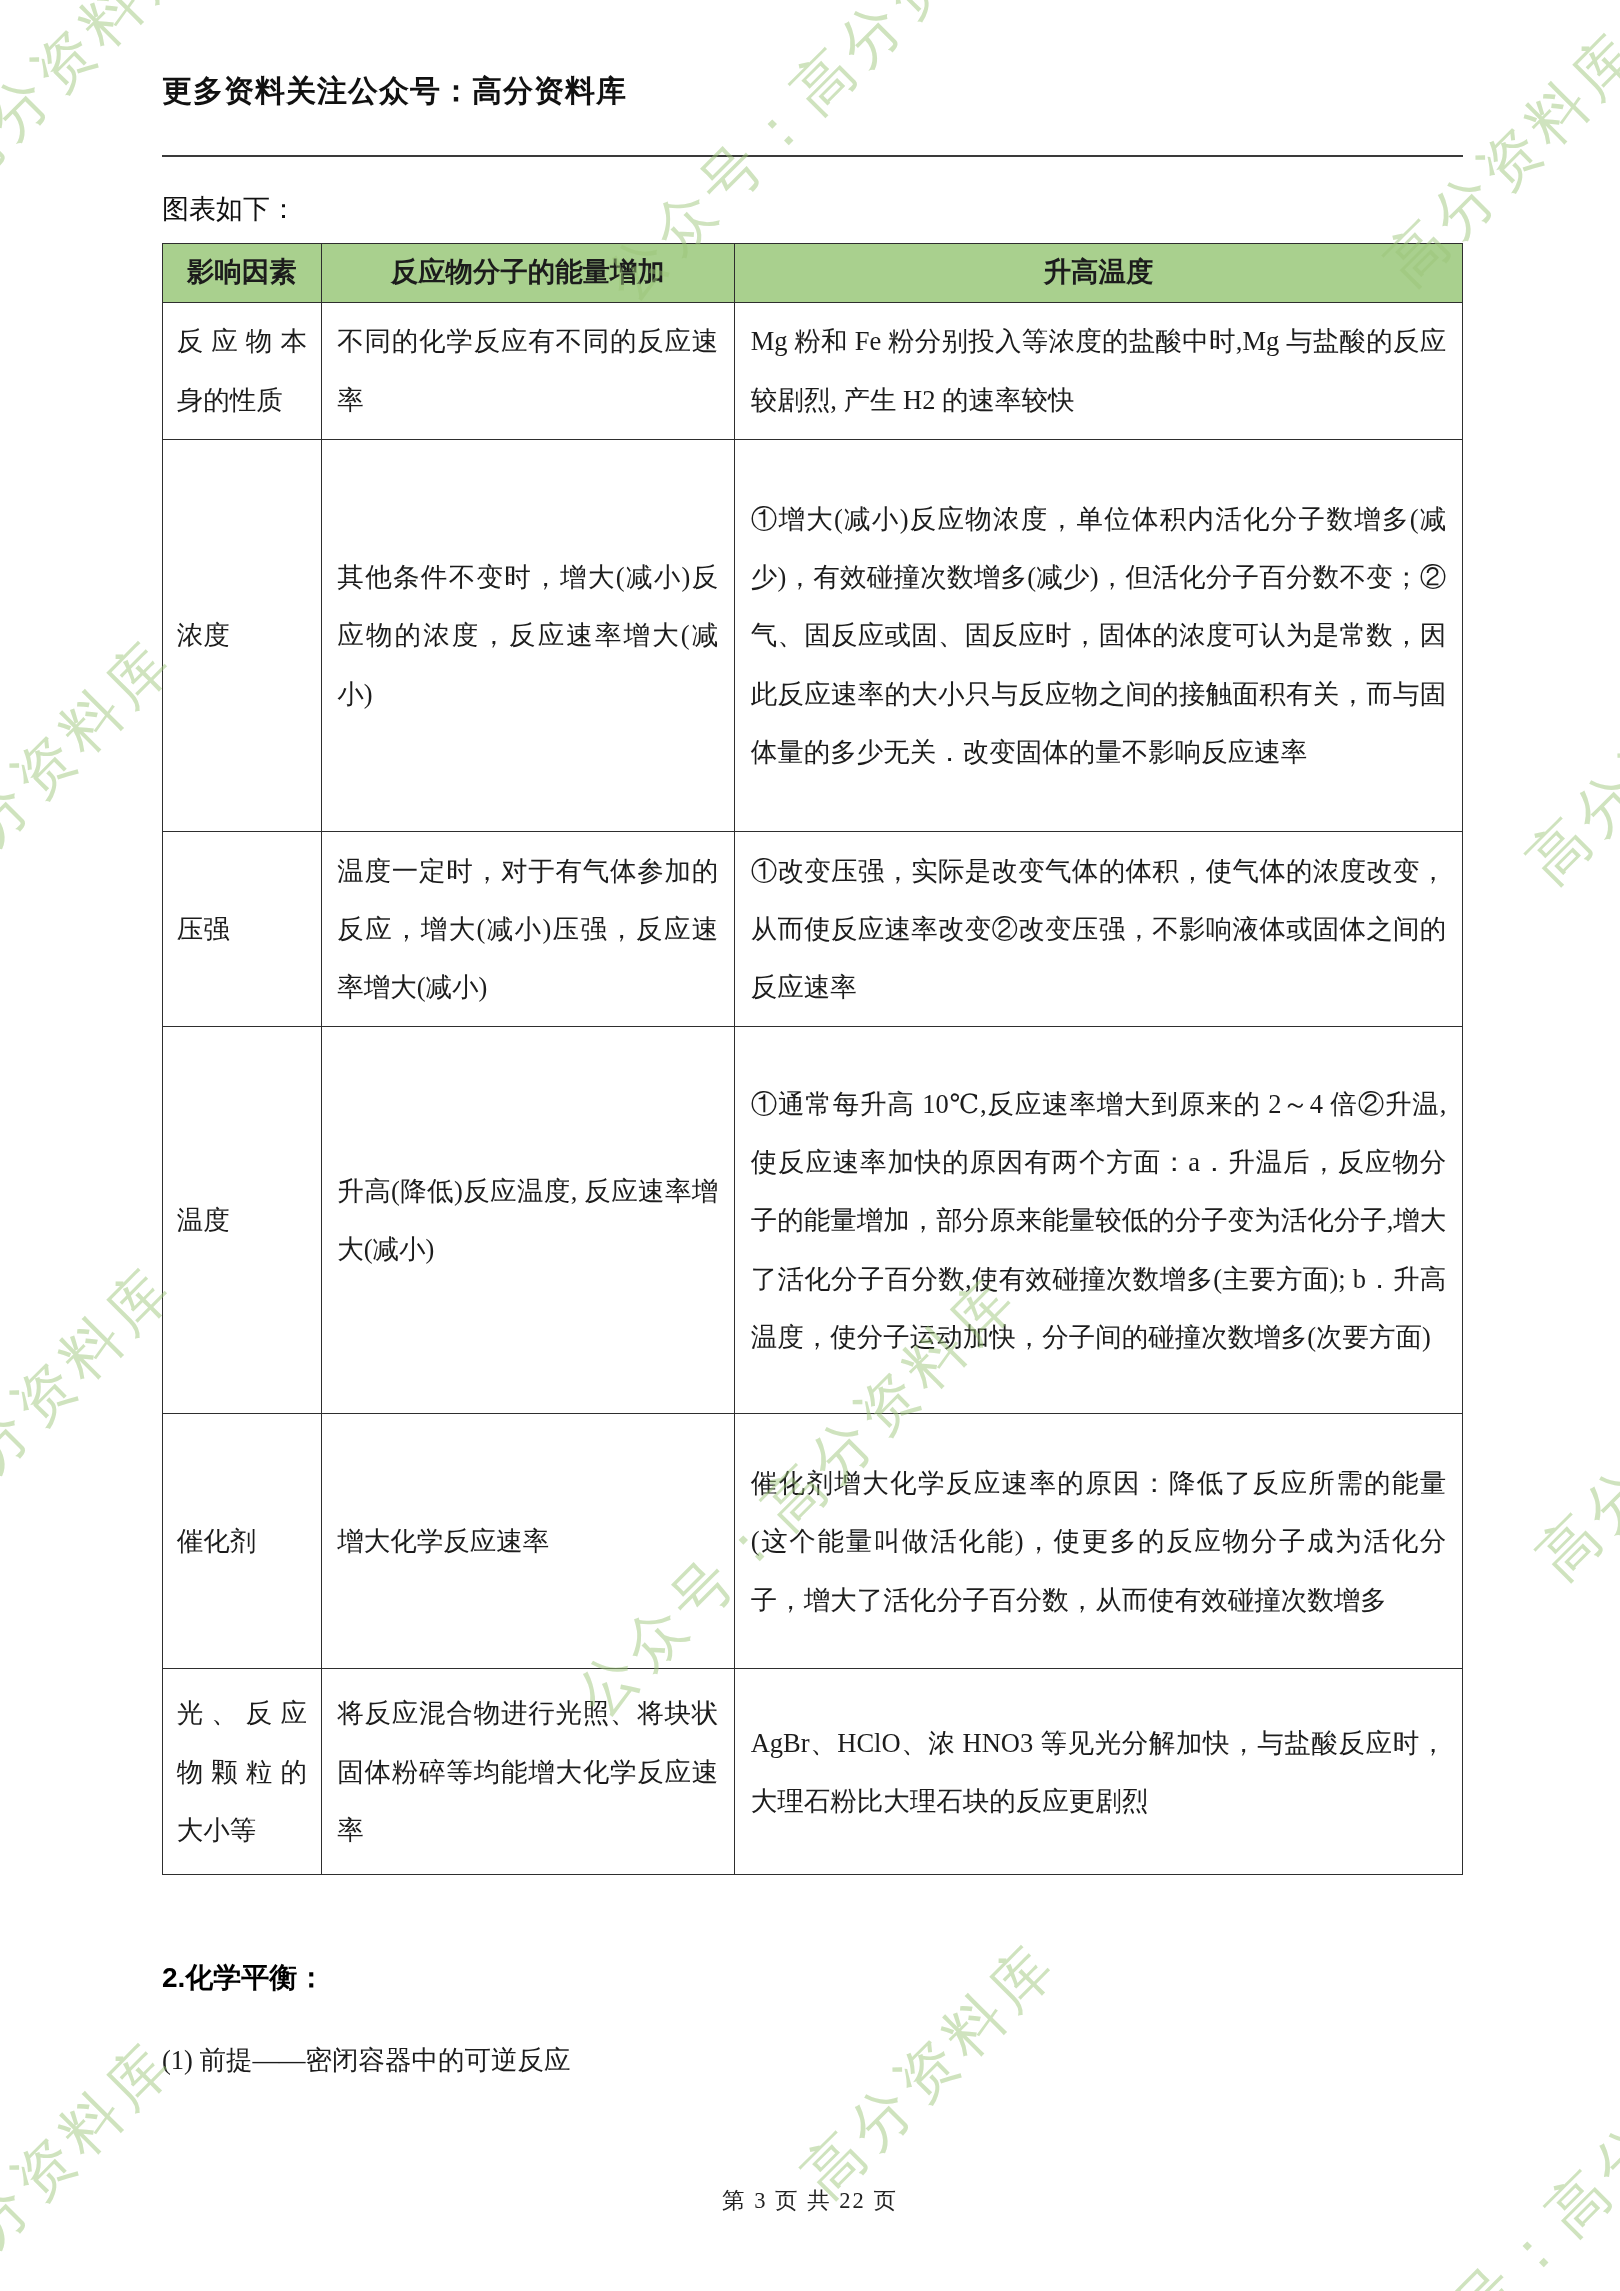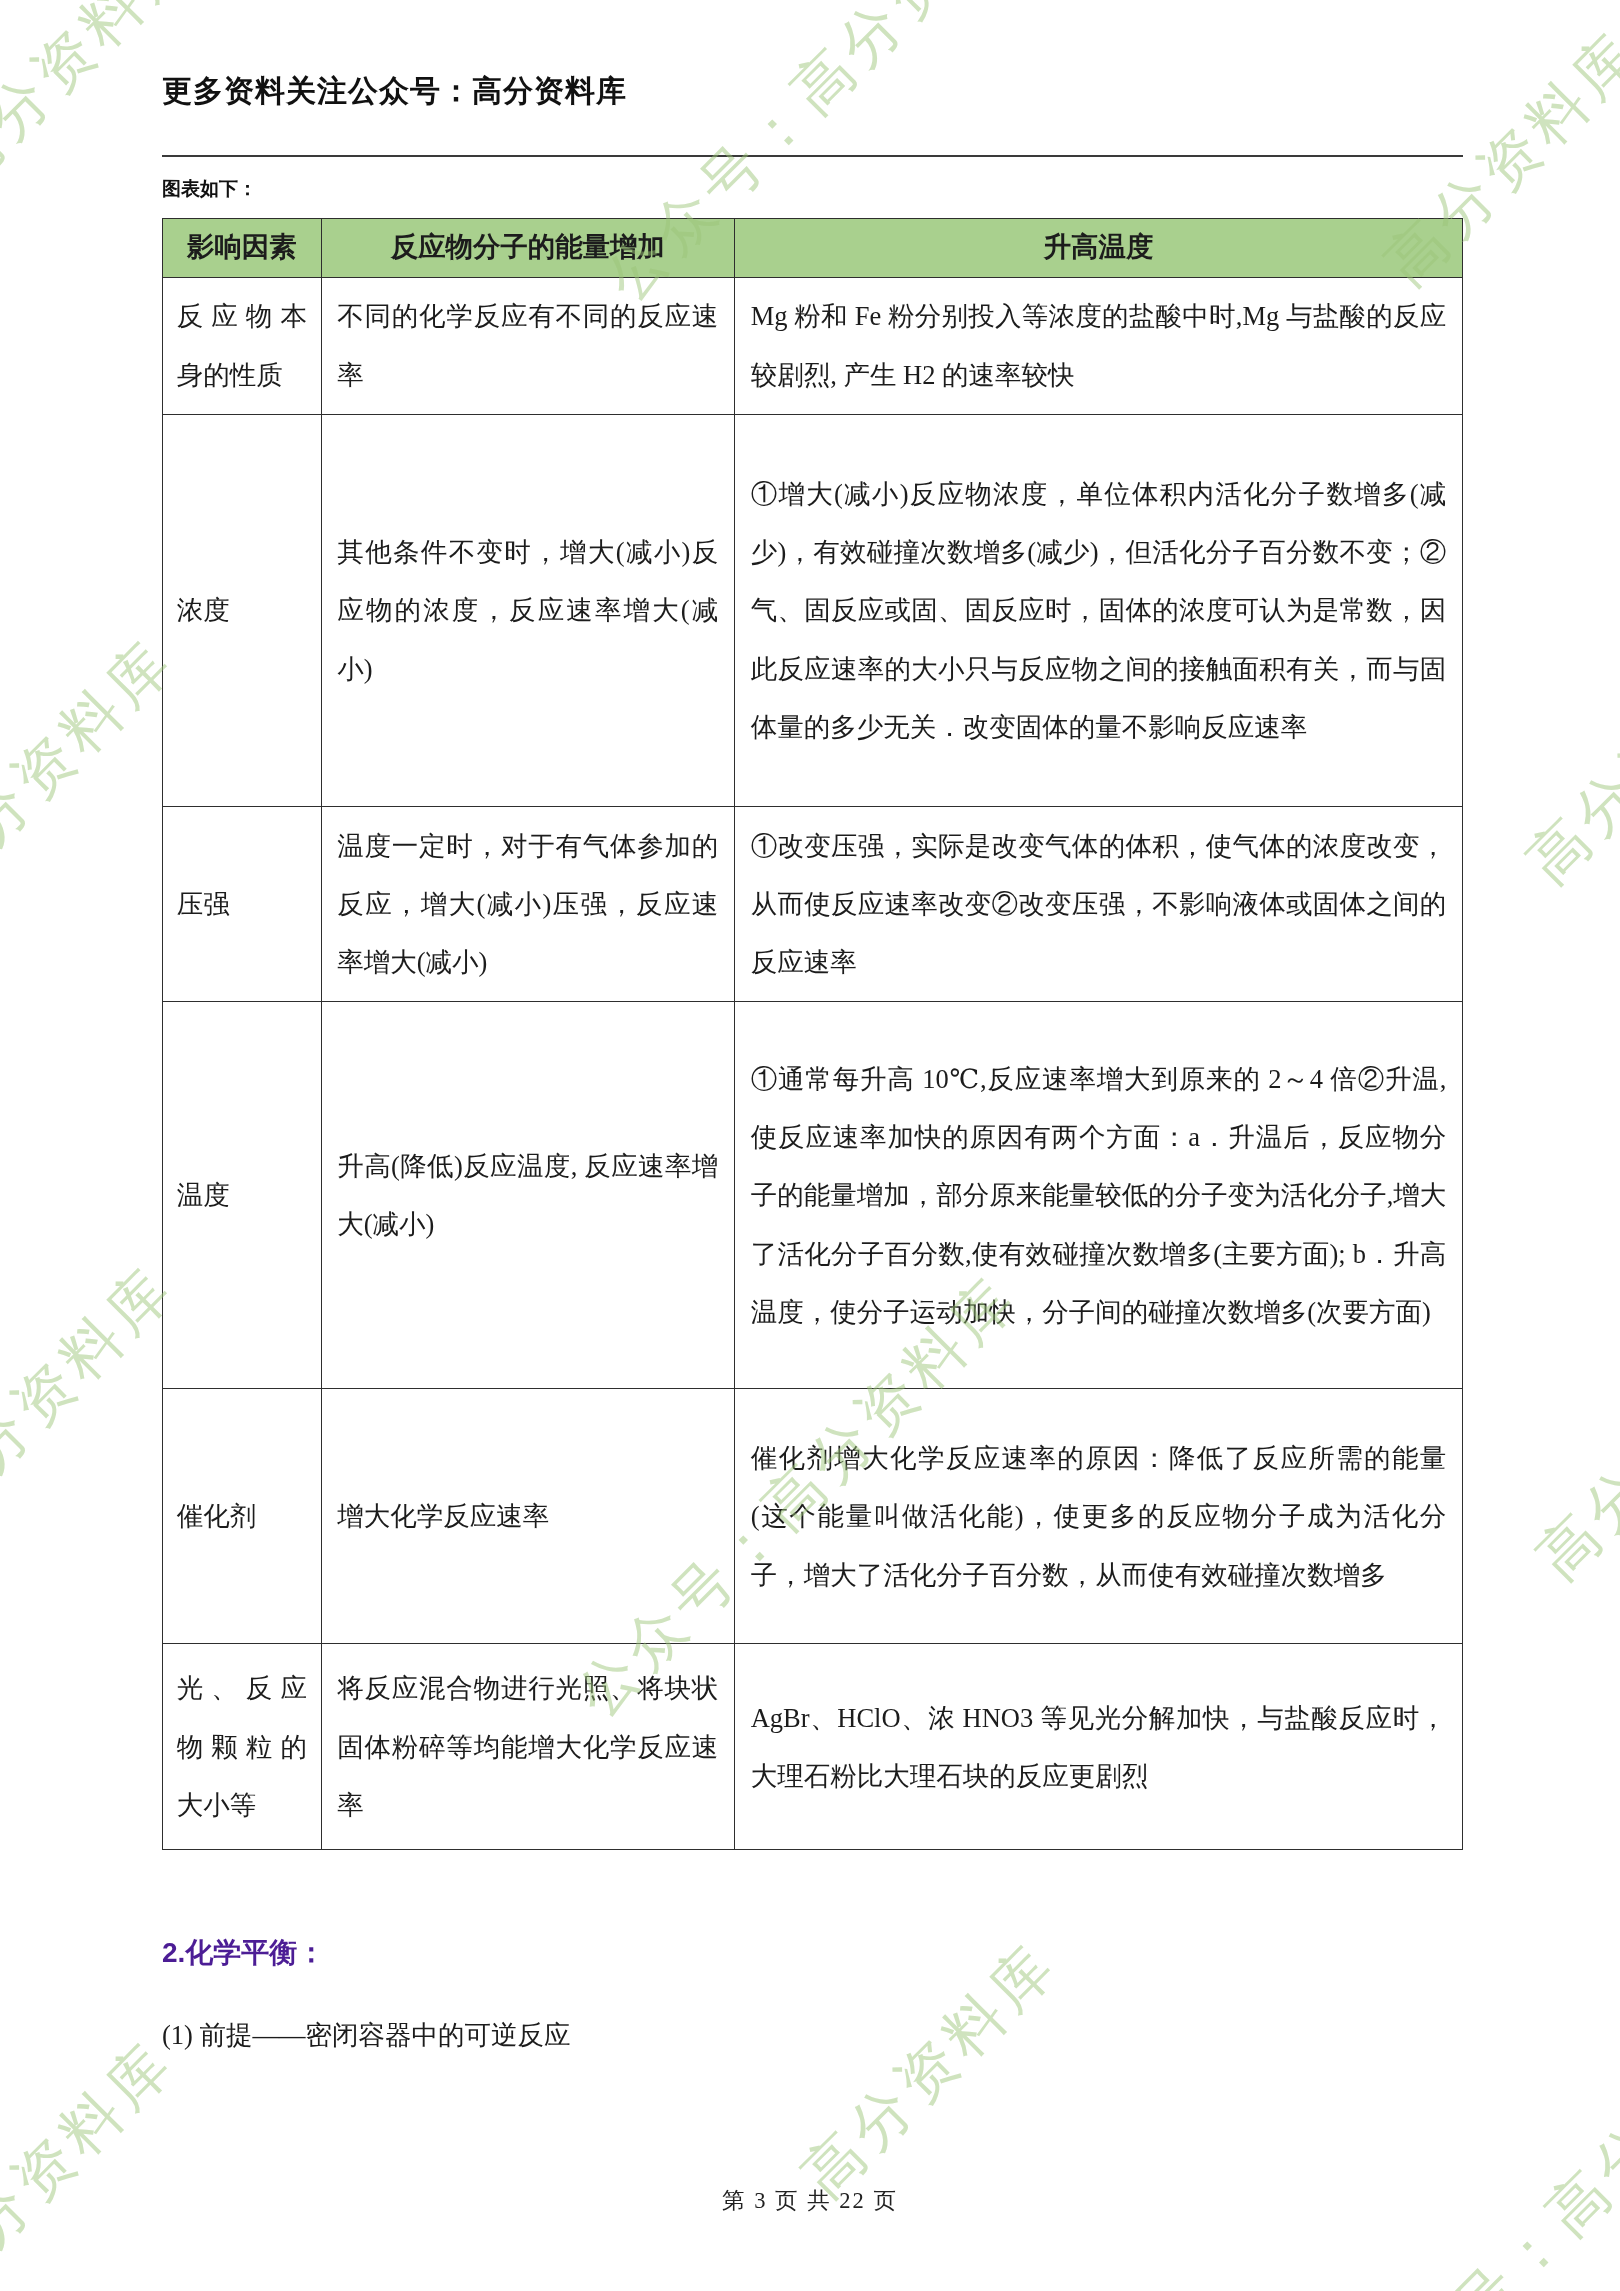--- a/index.html
+++ b/index.html
@@ -41,23 +41,23 @@
     letter-spacing: 1px;
     color: #111;
   }
   .header-rule {
     border: none;
     border-top: 2px solid #3a3a3a;
     margin-top: 43px;
   }
   .chart-intro {
     font-family: "Liberation Sans", "DejaVu Sans", sans-serif;
-    font-weight: bold;
-    font-size: 19px;
-    margin-top: 19px;
+    font-weight: normal;
+    font-size: 27px;
+    margin-top: 34px;
     color: #111;
   }
   
   table.rate-table {
     border-collapse: collapse;
     width: 100%;
     margin-top: 15.7px;
     table-layout: fixed;
   }
   .rate-table th, .rate-table td {
@@ -85,21 +85,21 @@
   .rate-table tbody tr:nth-child(3) { height: 191px; }
   .rate-table tbody tr:nth-child(4) { height: 387px; }
   .rate-table tbody tr:nth-child(5) { height: 255px; }
   .rate-table tbody tr:nth-child(6) { height: 206px; }
   
   .section-heading {
     font-family: "Liberation Sans", "DejaVu Sans", sans-serif;
     font-weight: bold;
     font-size: 28px;
     margin-top: 84px;
-    color: #4c1d95;
+    color: #000000;
   }
   .premise-line {
     font-size: 26.5px;
     margin-top: 45px;
   }
   
   .page-footer {
     position: absolute;
     left: 0; right: 0;
     bottom: 76px;

